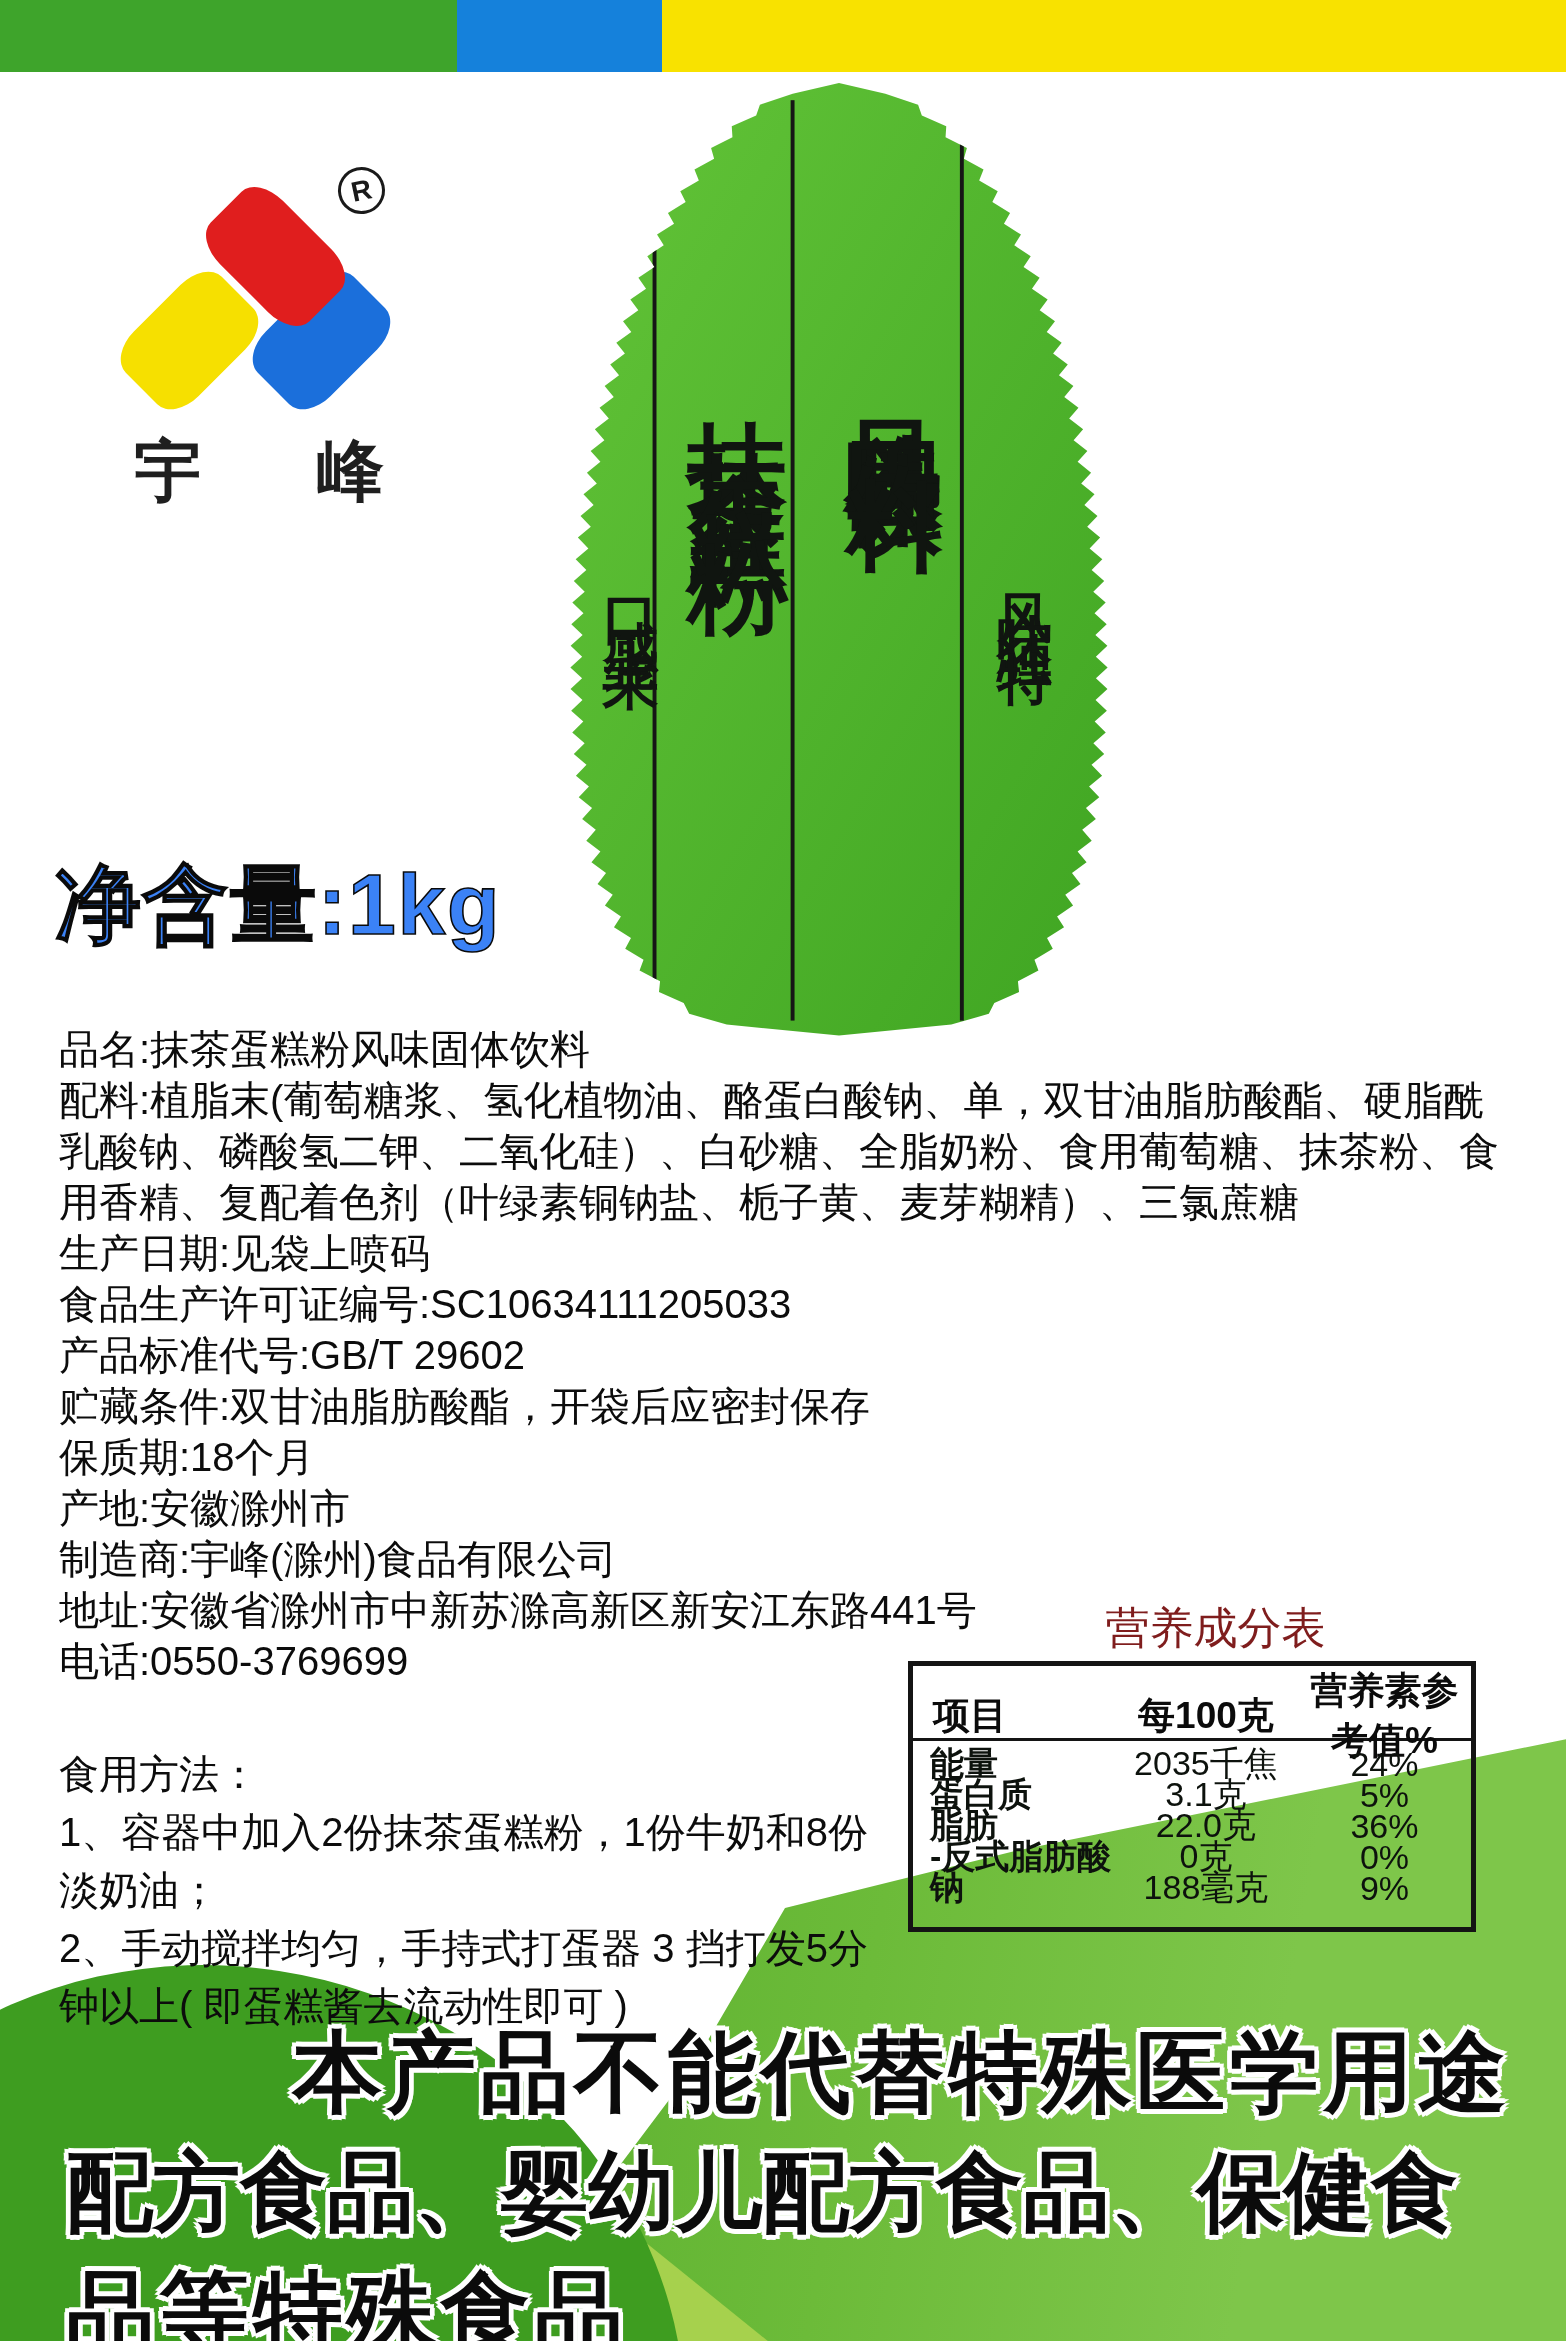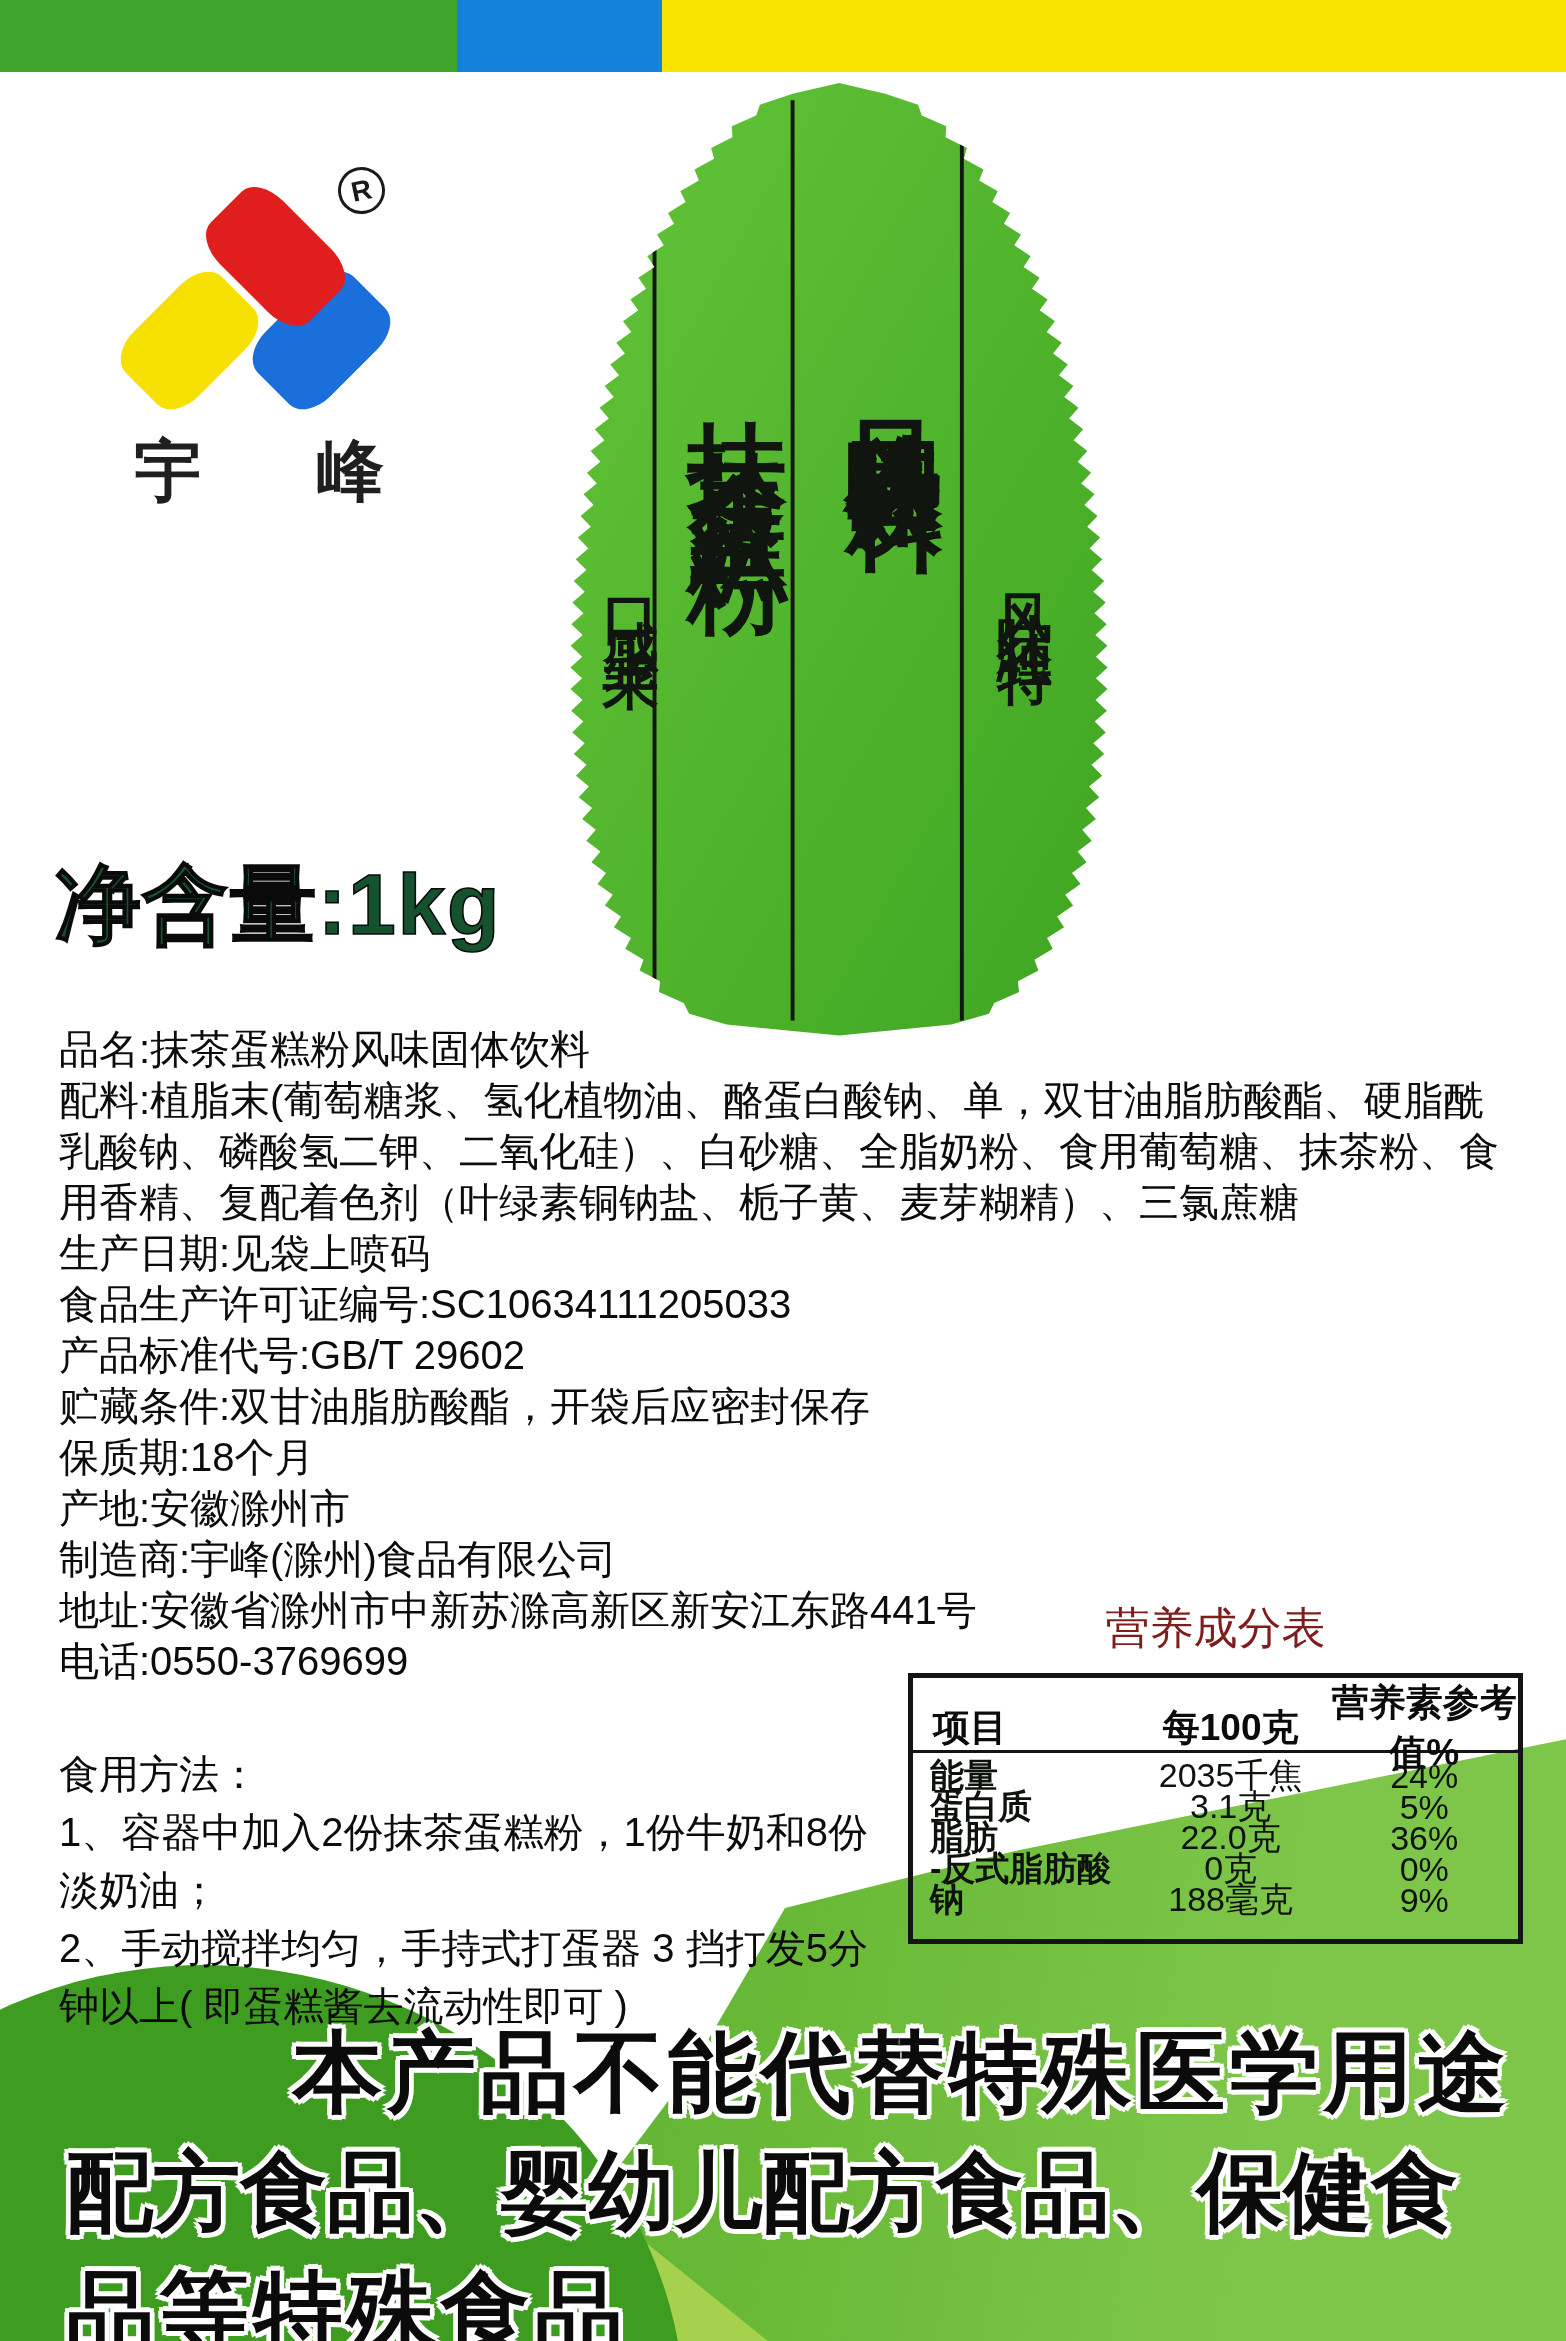--- a/index.html
+++ b/index.html
@@ -27,33 +27,33 @@
   .logo .bchar.c2{left:192px;}
   
   .leaf-wrap{position:absolute;left:566px;top:78px;width:546px;height:964px;z-index:2;}
   .leaf-col{position:absolute;writing-mode:vertical-rl;text-orientation:upright;
        color:#101510;font-weight:700;white-space:nowrap;}
   .leaf-col.small-l{left:27px;top:480px;font-size:56px;letter-spacing:17px;}
   .leaf-col.main1{left:105px;top:262px;font-size:100px;letter-spacing:30px;}
   .leaf-col.main2{left:263px;top:265px;font-size:97px;letter-spacing:11px;}
   .leaf-col.small-r{left:422px;top:472px;font-size:55px;letter-spacing:19px;}
   
-  .net{position:absolute;left:55px;top:847px;font-size:86px;font-weight:900;color:#14532d;
+  .net{position:absolute;left:55px;top:847px;font-size:86px;font-weight:900;color:#3b82f6;
        -webkit-text-stroke:1.6px #0a0a0a;letter-spacing:1.6px;z-index:2;}
   
   .info{position:absolute;left:59px;top:1024px;width:1507px;z-index:2;
         font-size:40px;line-height:51px;font-weight:400;color:#0c0c0c;}
   
   .usage{position:absolute;left:59px;top:1745px;width:843px;z-index:2;
         font-size:40px;line-height:58px;font-weight:500;color:#0c0c0c;}
   
   .nut-title{position:absolute;left:908px;top:1599px;width:615px;text-align:center;
         font-size:44px;font-weight:400;color:#7f1d1d;z-index:3;}
-  .nut-box{position:absolute;left:908px;top:1661px;width:615px;height:271px;
-        border:5.5px solid #141414;box-sizing:border-box;z-index:3;background:transparent;margin-top:12px;}
+  .nut-box{position:absolute;left:908px;top:1661px;width:568px;height:271px;
+        border:5.5px solid #141414;box-sizing:border-box;z-index:3;background:transparent;}
   .nut-head{display:grid;grid-template-columns:36% 33% 31%;height:72px;align-items:center;
         border-bottom:3.9px solid #141414;font-size:37px;font-weight:700;color:#0b0b0b;}
   .nut-head .h-item{padding-left:20px;text-align:left;}
   .nut-head .h-per,.nut-head .h-nrv{text-align:center;}
   .nut-rows{display:flex;flex-direction:column;}
   .nut-row{display:grid;grid-template-columns:36% 33% 31%;height:31px;align-items:center;
         font-size:34px;color:#0d120d;}
   .nut-row .c-item{padding-left:17px;font-weight:700;text-align:left;white-space:nowrap;}
   .nut-row .c-per,.nut-row .c-nrv{text-align:center;font-weight:500;}
   

